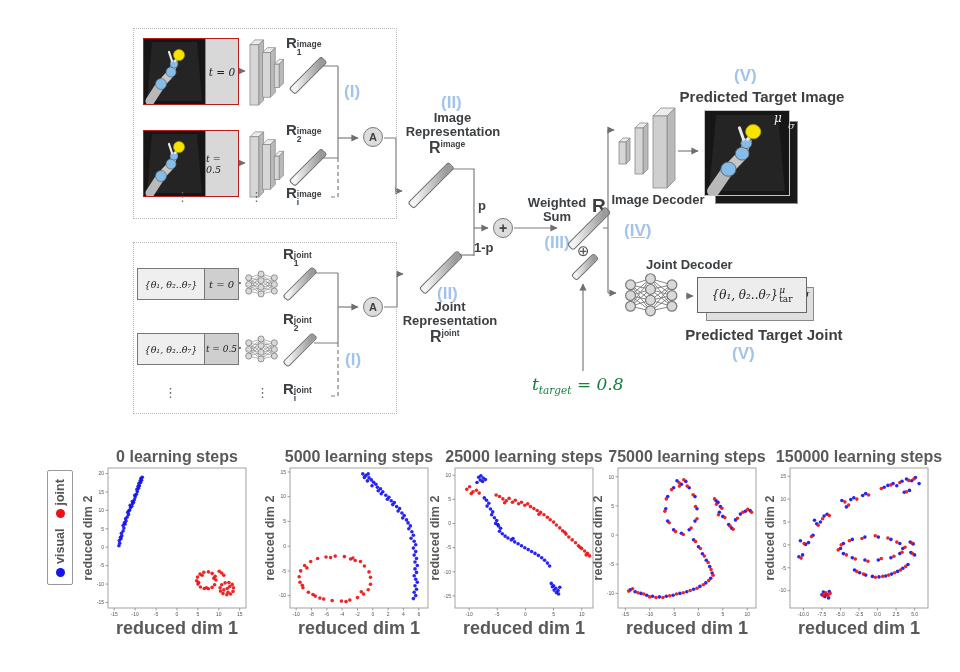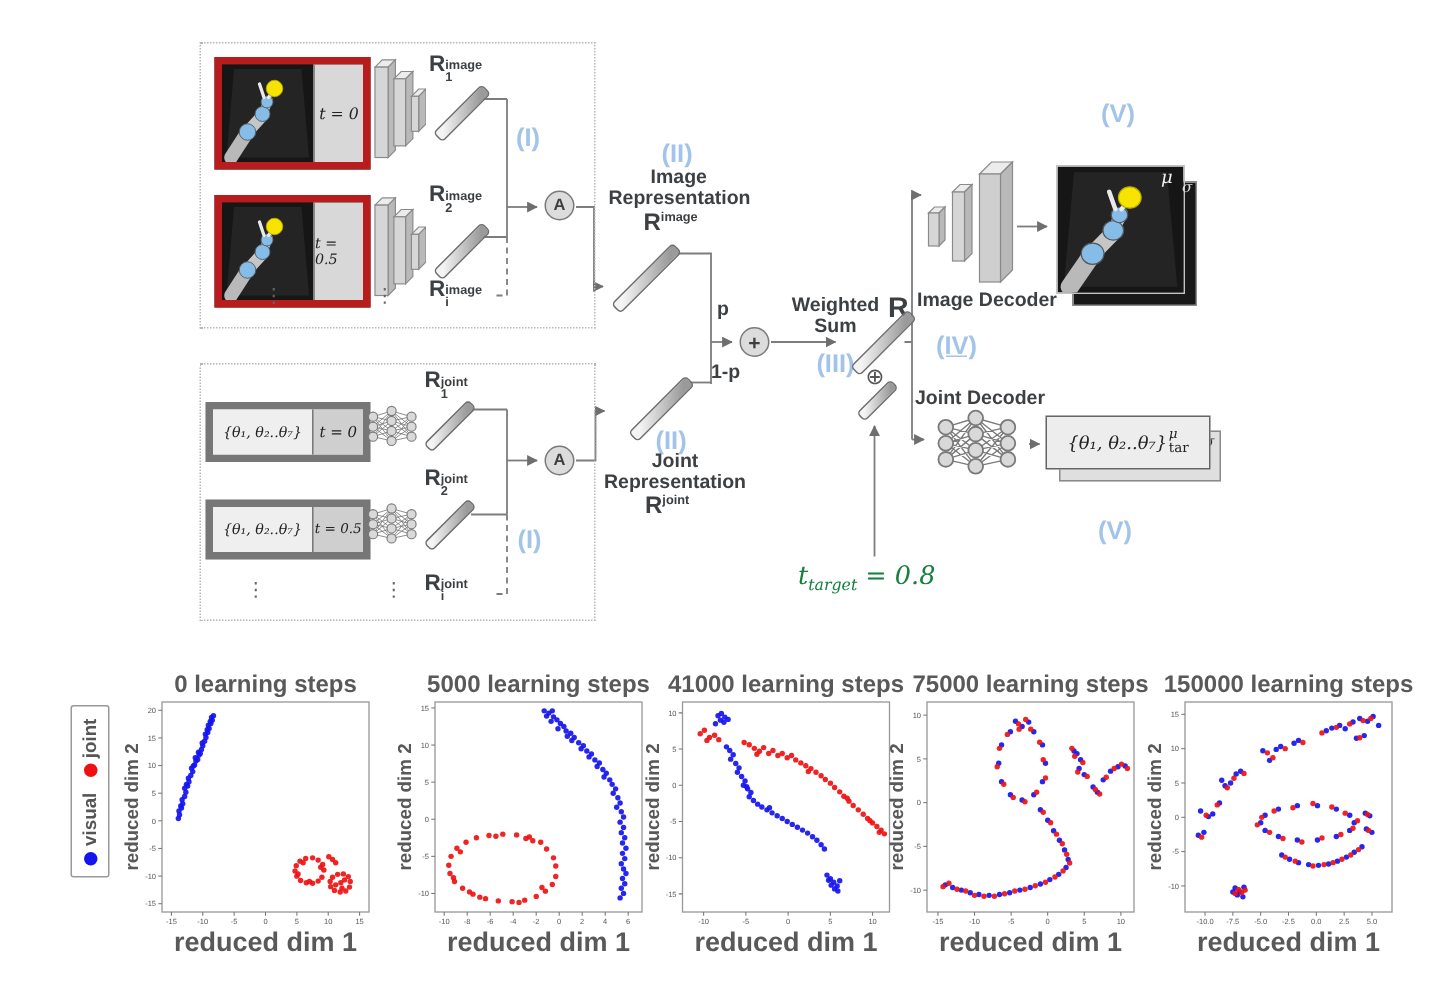--- a/index.html
+++ b/index.html
@@ -1,21 +1,21 @@
 <!DOCTYPE html>
 <html><head>
 <meta charset="utf-8">
 <style>
   html,body{margin:0;padding:0;background:#fff}
   #wrap{position:relative;width:960px;height:672px;background:#fff;overflow:hidden;
         font-family:"Liberation Sans","DejaVu Sans",sans-serif;color:#3d4043}
   .abs{position:absolute}
   .sec-title{font-size:15px;font-weight:600;text-align:center;white-space:nowrap}
   .dotted-box{border:1.5px dotted #b7b7b7}
-  .obs-row{display:flex;border:5px solid #b91c1c;background:#1a1a1a;box-sizing:border-box}
+  .obs-row{display:flex;border:1px solid #b91c1c;background:#1a1a1a;box-sizing:border-box}
   .tbox{background:#d8d8d8;border-left:1px solid #8a8a8a;display:flex;align-items:center;justify-content:center;font-size:10.5px;color:#222}
   .vbox{background:#efefef;display:flex;align-items:center;justify-content:center;font-size:9.5px;color:#222}
   .tbox2{background:#cfcfcf;border-left:1px solid #777;display:flex;align-items:center;justify-content:center;font-size:10px;color:#222}
   .math{font-family:"DejaVu Serif","Liberation Serif",serif;font-style:italic}
   .rl{font-size:15px;font-weight:600;white-space:nowrap;line-height:1}
   .rl .ss{display:inline-flex;flex-direction:column;font-size:8.5px;line-height:8px;vertical-align:1px;font-weight:600}
   .rl sup{font-size:8.5px;font-weight:600}
   .bar{background:linear-gradient(135deg,#f4f4f4 15%,#9a9a9a 85%);border:1px solid #6e6e6e;border-radius:3px}
   .node{width:20px;height:20px;border-radius:50%;background:#dcdcdc;border:1.5px solid #7a7a7a;
         display:flex;align-items:center;justify-content:center;font-size:11px;font-weight:600;box-sizing:border-box}
@@ -199,40 +199,42 @@
   <div class="abs math" style="left:532px;top:374px;font-size:17px;color:#15803d">
     <span>t</span><sub style="font-size:10.5px">target</sub>&nbsp;<span>= 0.8</span>
   </div>
   <div class="abs stage" style="left: 624px; top: 221px; color: rgb(163, 196, 234); text-decoration: underline;">(IV)</div>
 
   <svg class="abs" style="left:616px;top:106px" width="62" height="88" viewBox="0 0 60 88">
       <use href="#dec"></use>
     </svg>
   <div class="abs lbl" style="left:608px;top:192px;width:100px">Image Decoder</div>
   <div class="abs stage" style="left: 734px; top: 66px; color: rgb(163, 196, 234);">(V)</div>
+  <div class="abs sec-title" style="left:664px;top:88px;width:196px">Predicted Target Image</div>
   <div class="abs" style="left:715px;top:121px;width:83px;height:83px;background:#191919;border:1px solid #8d8d8d;box-sizing:border-box"></div>
   <svg class="abs" style="left:704px;top:110px;border:1px solid #c4c4c4" width="84" height="84" viewBox="0 0 61 65" preserveAspectRatio="none">
       <use href="#robot"></use>
     </svg>
   <div class="abs math" style="left:774px;top:111px;font-size:12px;color:#f0f0f0">μ</div>
   <div class="abs math" style="left:788px;top:120px;font-size:10px;color:#ddd">σ</div>
 
-  <div class="abs lbl" style="left:610px;top:257px;text-align:right">Joint Decoder</div>
+  <div class="abs lbl" style="left:646px;top:257px;text-align:right">Joint Decoder</div>
   <svg class="abs" style="left:620px;top:271px" width="64" height="46" viewBox="0 0 40 30">
       <use href="#mlp"></use>
     </svg>
   <div class="abs" style="left:706px;top:287px;width:108px;height:34px;background:#dfdfdf;border:1px solid #8a8a8a;box-sizing:border-box"></div>
   <div class="abs math" style="left:802px;top:288px;font-size:11px;color:#333">σ</div>
   <div class="abs" style="left:697px;top:277px;width:110px;height:36px;background:#ededed;border:1px solid #666;box-sizing:border-box;display:flex;align-items:center;justify-content:center;color:#222">
     <span class="math" style="font-size:12px">{θ₁, θ₂..θ₇}</span>
       <span class="ss math" style="display:inline-flex;flex-direction:column;font-size:9px;line-height:9px;margin-left:1px">
         <span>μ</span>
         <span style="font-style:normal">tar</span>
       </span>
   </div>
+  <div class="abs sec-title" style="left:664px;top:326px;width:200px">Predicted Target Joint</div>
   <div class="abs stage" style="left: 732px; top: 344px; color: rgb(163, 196, 234);">(V)</div>
 
   <div class="abs dotted-box" style="left:133px;top:242px;width:262px;height:170px"></div>
   <div class="abs obs-row" style="left:137px;top:268px;background:#efefef;border-color:#777">
     <div class="vbox math" style="width:66px;height:30px">{θ₁, θ₂..θ₇}</div>
     <div class="tbox2 math" style="width:33px;height:30px">t = 0</div>
   </div>
   <div class="abs obs-row" style="left:137px;top:333px;background:#efefef;border-color:#777">
     <div class="vbox math" style="width:66px;height:30px">{θ₁, θ₂..θ₇}</div>
     <div class="tbox2 math" style="width:33px;height:30px;font-size:9px">t = 0.5</div>
@@ -522,21 +524,21 @@
         <circle cx="42.3" cy="121.2" r="1.8" fill="#ee1111" fill-opacity="0.92"></circle>
         <circle cx="59.9" cy="134.1" r="1.8" fill="#ee1111" fill-opacity="0.92"></circle>
         <circle cx="86.0" cy="137.6" r="1.8" fill="#ee1111" fill-opacity="0.92"></circle>
         <circle cx="101.3" cy="127.7" r="1.8" fill="#ee1111" fill-opacity="0.92"></circle>
         <circle cx="53.0" cy="130.6" r="1.8" fill="#ee1111" fill-opacity="0.92"></circle>
         <circle cx="90.6" cy="95.0" r="1.8" fill="#ee1111" fill-opacity="0.92"></circle>
       </svg>
     <div class="plot-xlabel">reduced dim 1</div>
   </div>
   <div class="plot" style="left:425px">
-    <div class="plot-title">41000 learning steps</div>
+    <div class="plot-title">25000 learning steps</div>
     <div class="plot-ylabel">reduced dim 2</div>
     <svg class="plot-svg" width="172" height="160">
         <rect x="30" y="4" width="138" height="140" fill="#fff" stroke="#9a9a9a" stroke-width="0.9"></rect>
         <line x1="44.08163265306123" y1="144" x2="44.08163265306123" y2="146.5" stroke="#777" stroke-width="0.7"></line>
         <text x="44.08163265306123" y="152" text-anchor="middle" font-size="5" fill="#555">-10</text>
         <line x1="72.24489795918367" y1="144" x2="72.24489795918367" y2="146.5" stroke="#777" stroke-width="0.7"></line>
         <text x="72.24489795918367" y="152" text-anchor="middle" font-size="5" fill="#555">-5</text>
         <line x1="100.40816326530613" y1="144" x2="100.40816326530613" y2="146.5" stroke="#777" stroke-width="0.7"></line>
         <text x="100.40816326530613" y="152" text-anchor="middle" font-size="5" fill="#555">0</text>
         <line x1="128.57142857142856" y1="144" x2="128.57142857142856" y2="146.5" stroke="#777" stroke-width="0.7"></line>

